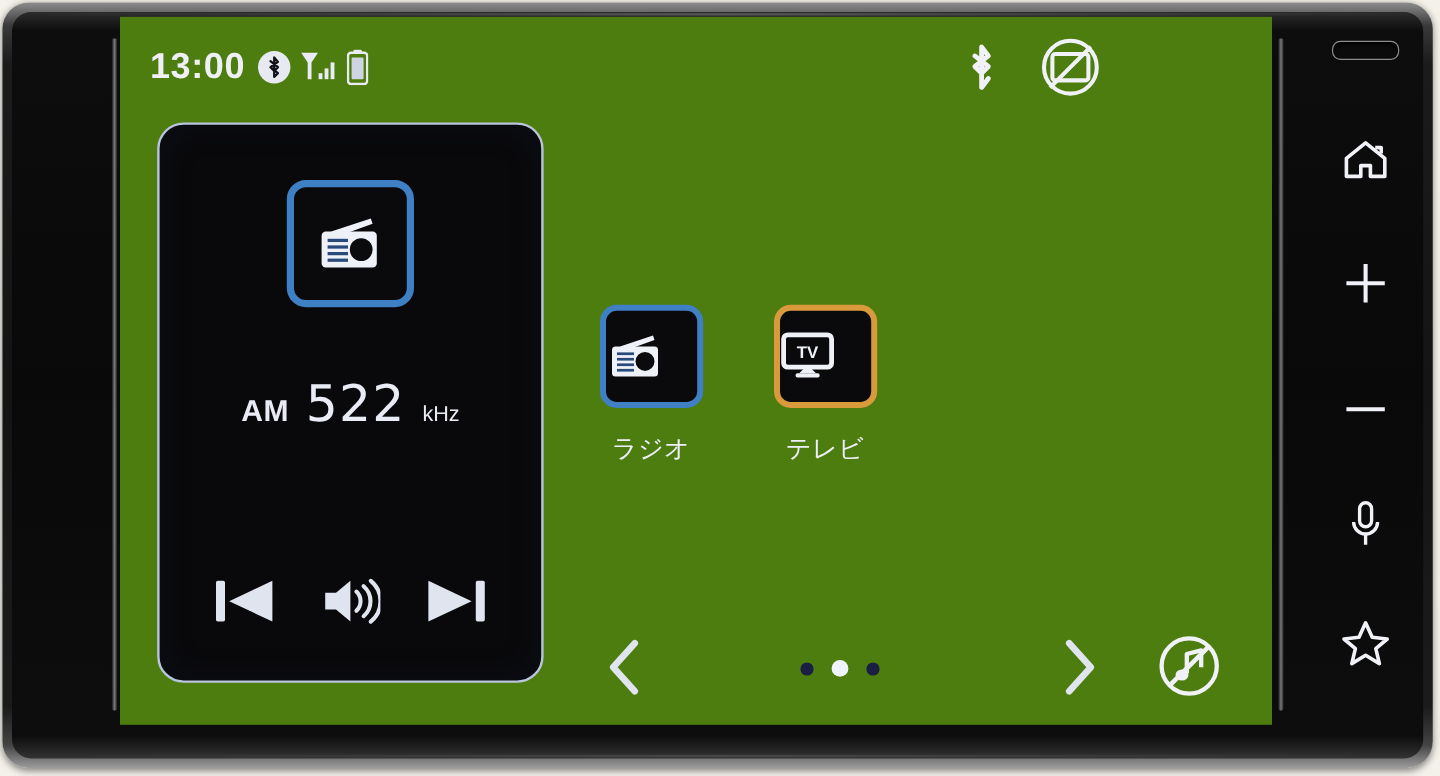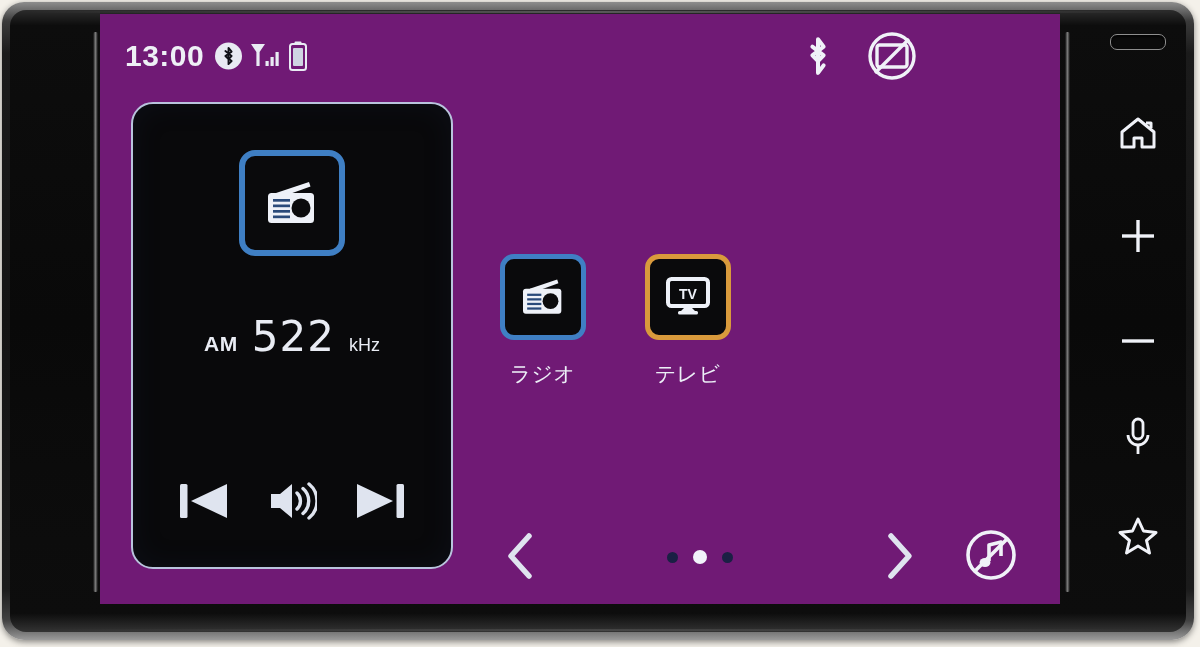--- a/index.html
+++ b/index.html
@@ -28,21 +28,21 @@
 
   
   .seam{position:absolute;top:30px;height:560px;width:5px;border-radius:2px;
         background:linear-gradient(90deg,#0a0a0a,#6b6b6b 35%,#8a8a8a 50%,#5a5a5a 70%,#0a0a0a);
         opacity:.85;}
   .seam.left{left:91px;}
   .seam.right{left:1063px;}
 
   
   #screen{position:absolute;left:100px;top:14px;width:960px;height:590px;
-          background:#701a75;overflow:hidden;}
+          background:#4d7c0f;overflow:hidden;}
 
   
   .statusbar{position:absolute;left:0;top:0;width:960px;height:84px;}
   .clock{position:absolute;left:25px;top:42px;transform:translateY(-50%);
          color:#eef0f6;font-size:30px;font-weight:700;letter-spacing:.5px;
          font-family:"Liberation Sans",sans-serif;}
   .st-bt-badge{position:absolute;left:115px;top:42px;transform:translateY(-50%);
          width:27px;height:27px;border-radius:50%;
          background:#e8eaf2;display:flex;align-items:center;justify-content:center;}
   .st-sig{position:absolute;left:150px;top:42px;transform:translateY(-50%);}
@@ -52,35 +52,35 @@
 
   
   .np-panel{position:absolute;left:31px;top:88px;width:318px;height:463px;
             border:2px solid #b9c4dd;border-radius:22px;background:#09090b;
             box-shadow:inset 0 0 30px rgba(40,60,110,.12);}
   .np-icon{position:absolute;left:50%;top:46px;transform:translateX(-50%);
            width:94px;height:94px;border:6px solid #3f7fc4;border-radius:16px;
            background:#0a0a0c;display:flex;align-items:center;justify-content:center;}
   .np-freq{position:absolute;left:0;top:208px;width:100%;text-align:center;
            color:#e9ecf4;white-space:nowrap;}
-  .np-freq .band{font-size:21px;font-weight:700;letter-spacing:.5px;}
+  .np-freq .band{font-size:25px;font-weight:700;letter-spacing:.5px;}
   .np-freq .num{font-size:42px;font-weight:400;letter-spacing:1px;margin:0 14px;
            font-family:"DejaVu Sans",sans-serif;}
   .np-freq .unit{font-size:18px;font-weight:400;}
   .np-ctrls{position:absolute;left:0;bottom:44px;width:100%;
             display:flex;justify-content:space-around;align-items:center;
             padding:0 26px;box-sizing:border-box;}
   .np-ctrls > div{cursor:pointer;display:flex;align-items:center;justify-content:center;}
 
   
   .app-grid{position:absolute;left:370px;top:240px;width:580px;height:155px;
             display:flex;}
   .app{width:145px;display:flex;flex-direction:column;align-items:center;cursor:pointer;}
   .app .tile{width:76px;height:76px;border-radius:14px;border:5px solid #555;
-             background:#0a0a0c;display:flex;align-items:center;justify-content:center;}
+             background:#0a0a0c;display:flex;align-items:center;}
   .app .lbl{margin-top:20px;color:#eceff7;font-size:21px;font-weight:400;
             letter-spacing:.3px;white-space:nowrap;}
 
   
   .nav-prev{position:absolute;left:392px;top:514px;width:56px;height:56px;
             display:flex;align-items:center;justify-content:center;cursor:pointer;}
   .nav-next{position:absolute;left:772px;top:514px;width:56px;height:56px;
             display:flex;align-items:center;justify-content:center;cursor:pointer;}
   .dots{position:absolute;left:567px;top:534px;width:66px;height:18px;
         display:flex;align-items:center;justify-content:space-between;}

